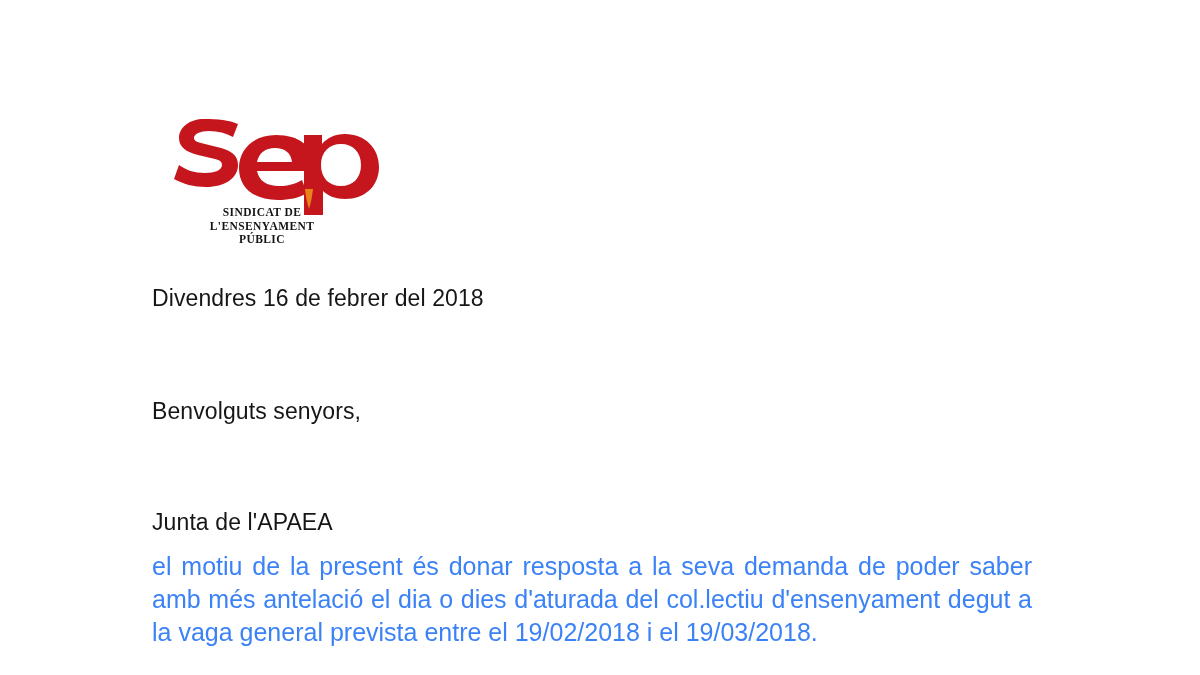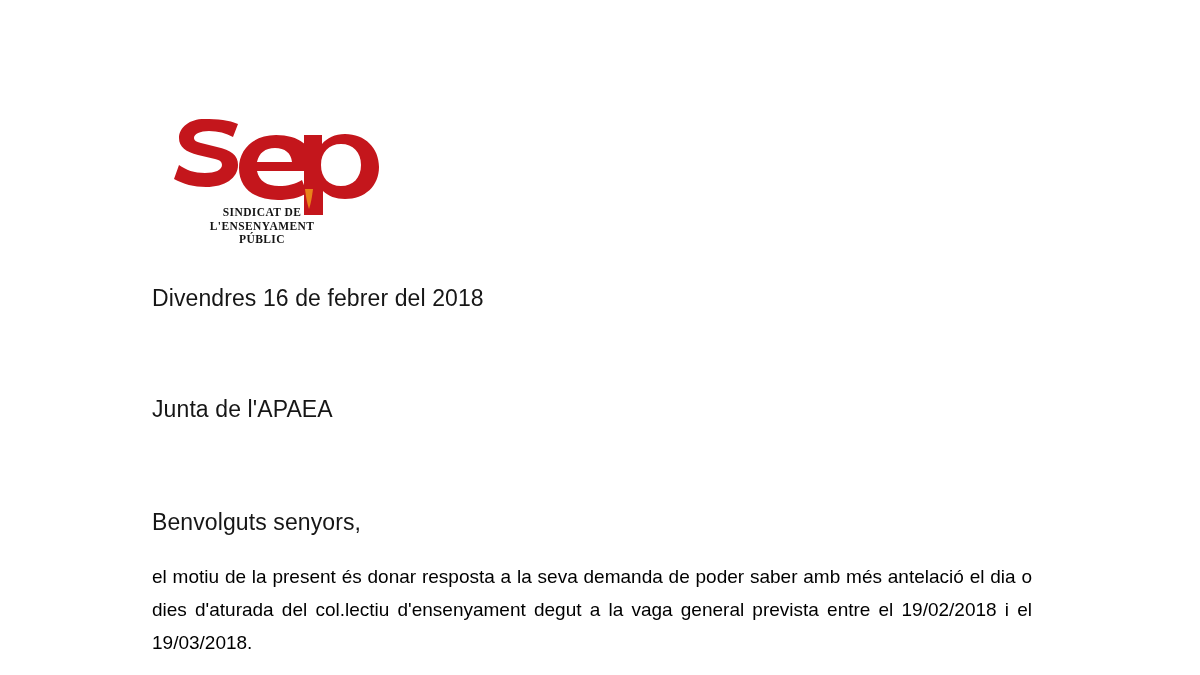--- a/index.html
+++ b/index.html
@@ -65,26 +65,26 @@
   .date-line {
     margin: 0 0 0 0;
   }
   .recipient-line {
     margin-top: 80px;
   }
   .greeting-line {
     margin-top: 82px;
   }
   .para {
-    margin-top: 22px;
+    margin-top: 12px;
     width: 880px;
     text-align: justify;
-    font-size: 19px;
+    font-size: 25px;
     line-height: 33px;
-    color: #000000;
+    color: #3b82f6;
   }
 </style>
 </head>
 <body>
 
 <div class="page">
 
   <div class="logo-block">
     <svg class="logo-svg" width="210" height="110" viewBox="0 0 210 110" xmlns="http://www.w3.org/2000/svg">
       <g fill="#C4161C">
@@ -103,18 +103,18 @@
     </svg>
     <div class="logo-sub">
       <div>SINDICAT DE</div>
       <div>L'ENSENYAMENT</div>
       <div>PÚBLIC</div>
     </div>
   </div>
 
   <div class="letter">
     <div class="line date-line">Divendres 16 de febrer del 2018</div>
+    <div class="line greeting-line">Benvolguts senyors,</div>
     <div class="line recipient-line">Junta de l'APAEA</div>
-    <div class="line greeting-line">Benvolguts senyors,</div>
     <div class="para">el motiu de la present és donar resposta a la seva demanda de poder saber amb més antelació el dia o dies d'aturada del col.lectiu d'ensenyament degut a la vaga general prevista entre el 19/02/2018 i el 19/03/2018.</div>
   </div>
 
 </div>
 
 </body></html>

